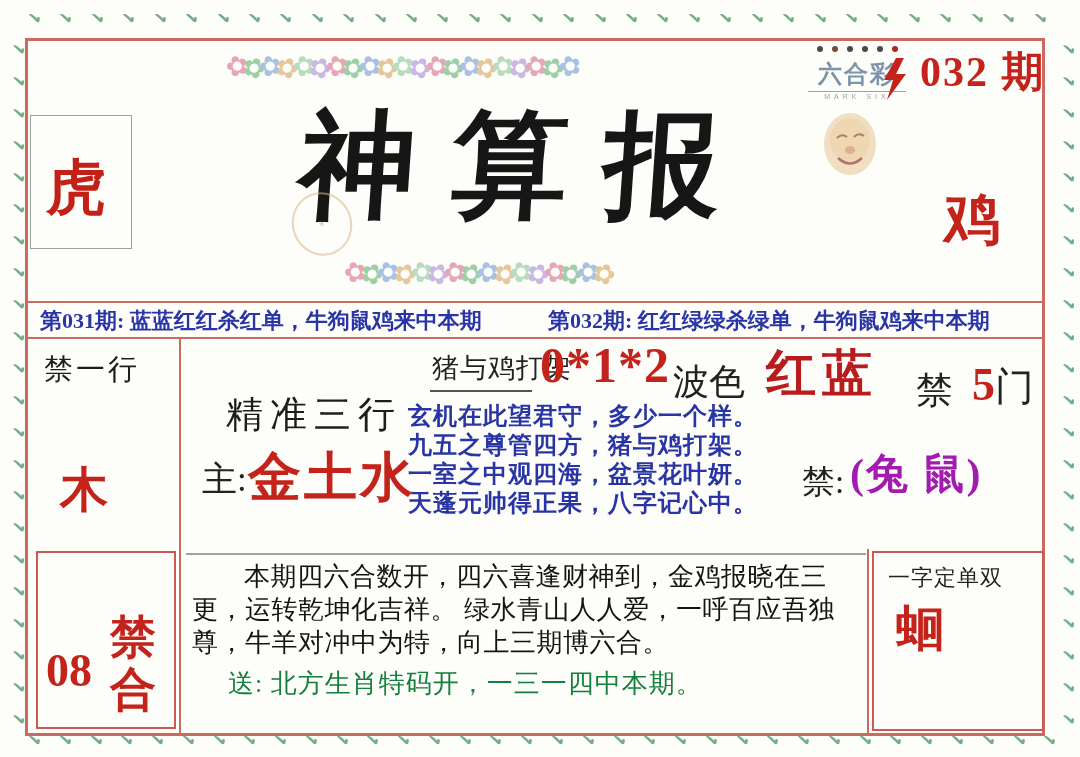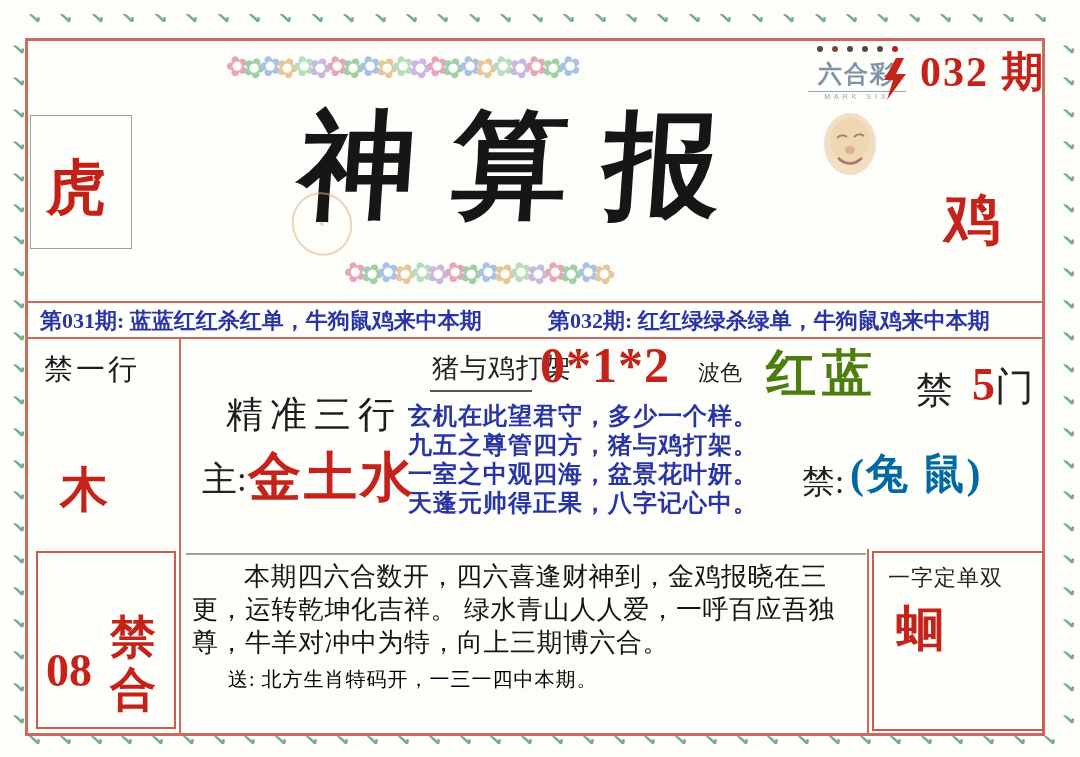--- a/index.html
+++ b/index.html
@@ -66,38 +66,38 @@
   #element-char{position:absolute;left:60px;top:458px;font-size:48px;font-weight:bold;color:#c3231b;}
   #ban-combo-box{position:absolute;left:36px;top:551px;width:136px;height:174px;border:2px solid #cc5a50;}
   #ban-number{position:absolute;left:46px;top:644px;font-size:46px;font-weight:bold;color:#c3231b;}
   #ban-combo{position:absolute;left:110px;top:612px;width:1.05em;font-size:46px;font-weight:bold;
              color:#c3231b;word-break:break-all;line-height:1.12;}
 
   
   #open-heads-label{position:absolute;left:432px;top:350px;font-size:27px;color:#222;letter-spacing:1px;}
   #open-heads-underline{position:absolute;left:430px;top:390px;width:102px;height:2px;background:#555;}
   #open-heads-value{position:absolute;left:540px;top:336px;font-size:50px;font-weight:bold;color:#c3231b;letter-spacing:1px;}
-  #wave-label{position:absolute;left:698px;top:358px;font-size:22px;color:#222;}
-  #wave-value{position:absolute;left:766px;top:340px;font-size:50px;font-weight:bold;color:#4d7c0f;letter-spacing:6px;}
+  #wave-label{position:absolute;left:673px;top:358px;font-size:36px;color:#222;}
+  #wave-value{position:absolute;left:766px;top:340px;font-size:50px;font-weight:bold;color:#b91c1c;letter-spacing:6px;}
   #gates-ban-label{position:absolute;left:916px;top:366px;font-size:37px;color:#222;}
   #gates-value{position:absolute;left:972px;top:358px;white-space:nowrap;}
   #gates-value .num{font-size:46px;font-weight:bold;color:#c3231b;}
   #gates-value .unit{font-size:39px;color:#222;}
   #precise-label{position:absolute;left:226px;top:390px;font-size:37px;color:#1d1d1d;letter-spacing:7px;}
   #main-label{position:absolute;left:202px;top:456px;font-size:35px;color:#222;}
   #main-value{position:absolute;left:248px;top:442px;font-size:53px;font-weight:bold;color:#c3231b;letter-spacing:3px;}
   #poem{position:absolute;left:408px;top:402px;font-size:24px;font-weight:bold;color:#2a35a5;
         line-height:29px;letter-spacing:1px;white-space:nowrap;}
   #ban2-label{position:absolute;left:802px;top:460px;font-size:33px;color:#222;}
-  #ban2-value{position:absolute;left:850px;top:446px;font-size:42px;font-weight:bold;color:#0369a1;letter-spacing:2px;}
+  #ban2-value{position:absolute;left:850px;top:446px;font-size:42px;font-weight:bold;color:#a21caf;letter-spacing:2px;}
 
   
   #paragraph{position:absolute;left:192px;top:560px;width:648px;font-size:26px;color:#141414;
              line-height:33px;text-indent:2em;letter-spacing:.5px;}
-  #gift-line{position:absolute;left:228px;top:666px;font-size:20px;color:#000000;letter-spacing:1px;white-space:nowrap;}
+  #gift-line{position:absolute;left:228px;top:666px;font-size:26px;color:#15803d;letter-spacing:1px;white-space:nowrap;}
   #single-double-box{position:absolute;left:872px;top:551px;width:168px;height:176px;border:2px solid #cc5a50;}
   #single-double-label{position:absolute;left:14px;top:10px;font-size:22px;color:#222;letter-spacing:1px;white-space:nowrap;}
   #single-double-value{position:absolute;left:22px;top:44px;font-size:48px;font-weight:bold;color:#c3231b;}
 </style>
 </head>
 <body>
 
 <div id="page">
 
   <div class="birds" id="birds-top">

